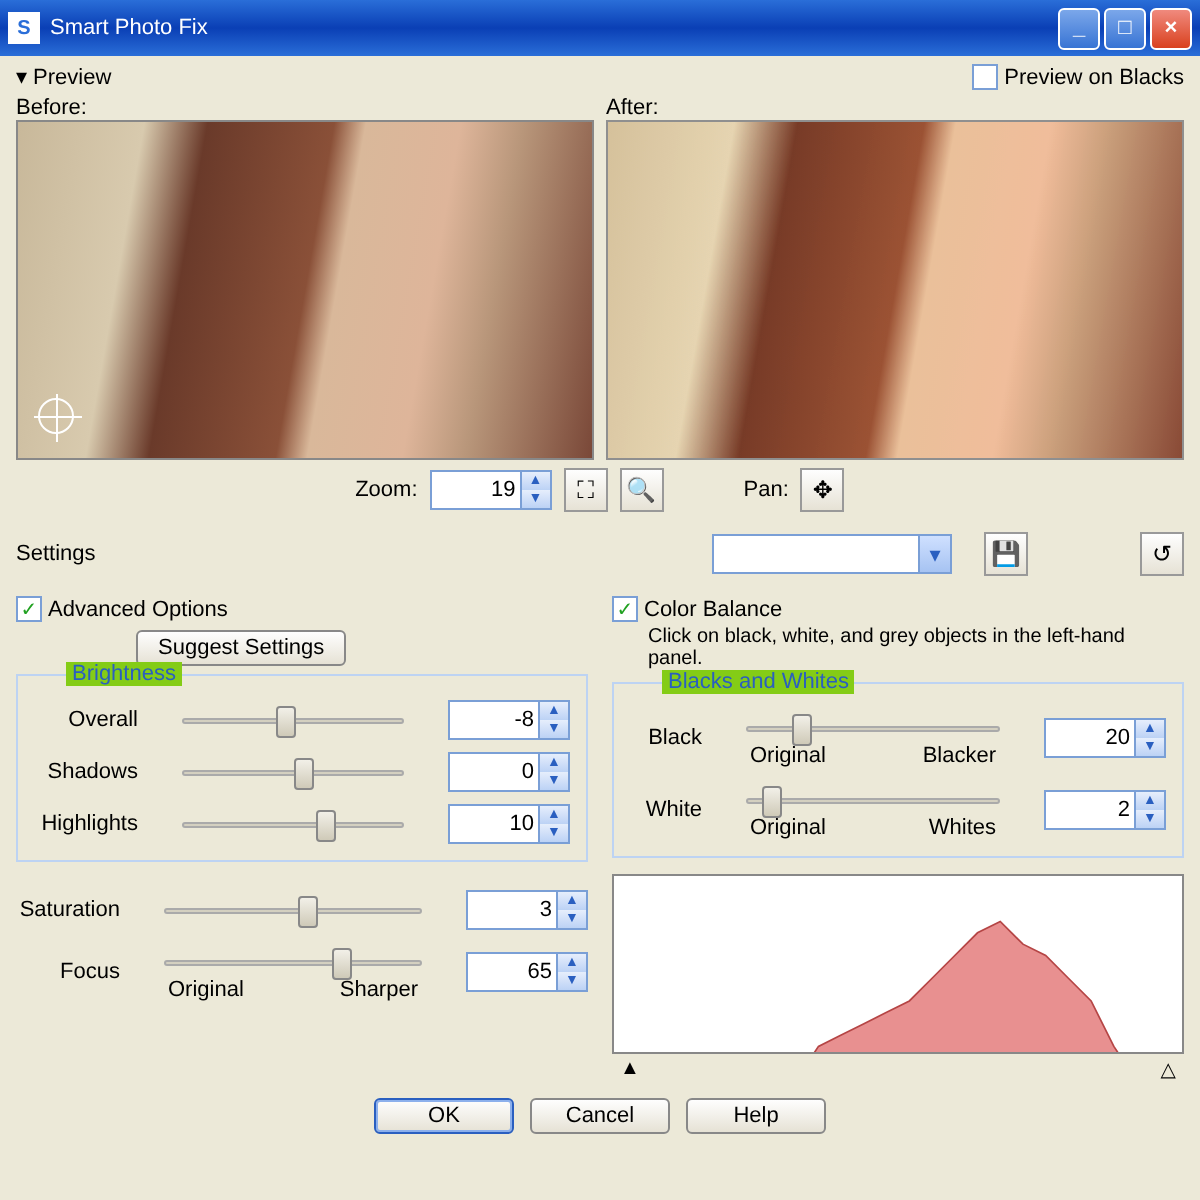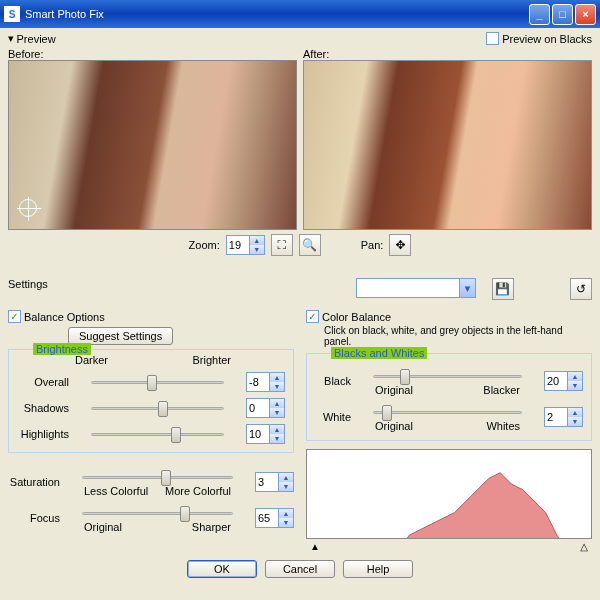--- a/index.html
+++ b/index.html
@@ -19,25 +19,25 @@
 .pane{flex:1}
 .pane-lbl{margin-bottom:0}
 .imgbox{height:170px;border:1px solid #888;background:linear-gradient(100deg,#c8b89a 0%,#d8caae 20%,#6a3a2a 30%,#8a5038 50%,#d9b89a 55%,#deb59a 70%,#b8967a 80%,#7a4838 100%);position:relative;overflow:hidden}
 .imgbox.after{filter:saturate(1.2) brightness(1.05)}
 .crosshair{position:absolute;left:10px;bottom:12px;width:18px;height:18px;border:1px solid #fff;border-radius:50%}
 .crosshair::before,.crosshair::after{content:'';position:absolute;background:#fff}
 .crosshair::before{left:8px;top:-3px;width:1px;height:24px}
 .crosshair::after{top:8px;left:-3px;height:1px;width:24px}
 .zoomrow{display:flex;align-items:center;justify-content:center;gap:6px;margin-top:4px}
 .numfield{display:flex;align-items:center;border:1px solid #7a9fd6;background:#fff;height:20px}
-.numfield input{border:0;width:22px;padding:0 2px;font-size:11px}
+.numfield input{border:0;width:44px;text-align:right;padding:0 2px;font-size:11px}
 .spinbtns{display:flex;flex-direction:column}
 .spinbtns span{width:15px;height:9px;background:linear-gradient(#e6eefc,#bcd2f5);border-left:1px solid #7a9fd6;display:flex;align-items:center;justify-content:center;font-size:7px;color:#2a5fc0}
 .iconbtn{width:22px;height:22px;border:1px solid #999;background:linear-gradient(#fefefe,#e6e2d5);display:flex;align-items:center;justify-content:center;font-size:12px}
-.sethdr{display:flex;margin-top:22px;gap:16px}
+.sethdr{display:flex;align-items:center;margin-top:10px;gap:16px}
 .sethdr .lbl{flex:1}
 .dropdown{width:120px;height:20px;border:1px solid #7a9fd6;background:#fff;display:flex;justify-content:flex-end}
 .dropdown .ddbtn{width:16px;background:linear-gradient(#cfe0ff,#a6c3f2);border-left:1px solid #7a9fd6;display:flex;align-items:center;justify-content:center;color:#2a5fc0}
 .cols{display:flex;gap:12px;margin-top:10px}
 .col{flex:1}
 .btn{border:1px solid #888;background:linear-gradient(#fefefe,#e6e2d5);padding:2px 10px;border-radius:3px}
 .fieldset{border:1px solid #bdd3f3;padding:6px 8px 8px 8px;margin-top:4px;position:relative}
 .fieldset .legend{position:absolute;top:-7px;left:24px;background:#84cc16;padding:0 3px;color:#2a5fc0}
 .sliderow{display:flex;align-items:center;margin-top:6px;gap:22px}
 .sliderow .lbl{width:52px;text-align:right}
@@ -112,30 +112,26 @@
       </div>
     <div class="iconbtn">💾</div>
     <div style="width:24px"></div>
     <div class="iconbtn">↺</div>
   </div>
 
   <div class="cols">
     <div class="col">
       <label class="row">
         <span class="chk">✓</span>
-        <span>Balance Options</span>
+        <span>Advanced Options</span>
       </label>
       <div style="margin:4px 0 0 60px"><button class="btn">Suggest Settings</button></div>
 
       <div class="fieldset">
         <div class="legend">Brightness</div>
-        <div class="sublabels" style="padding:0 54px 0 58px">
-            <span>Darker</span>
-            <span>Brighter</span>
-          </div>
         <div class="sliderow">
           <span class="lbl">Overall</span>
           <div class="track">
               <div class="rail"></div>
               <div class="thumb" style="left:42%"></div>
             </div>
           <div class="numfield">
               <input value="-8" style="">
               <div class="spinbtns">
                 <span>▲</span>
@@ -172,24 +168,20 @@
             </div>
         </div>
       </div>
 
       <div class="sliderow" style="margin-top:14px">
         <span class="lbl">Saturation</span>
         <div style="flex:1">
           <div class="track">
               <div class="rail"></div>
               <div class="thumb" style="left:52%"></div>
-            </div>
-          <div class="sublabels">
-              <span>Less Colorful</span>
-              <span>More Colorful</span>
             </div>
         </div>
         <div class="numfield">
             <input value="3" style="">
             <div class="spinbtns">
               <span>▲</span>
               <span>▼</span>
             </div>
           </div>
       </div>

